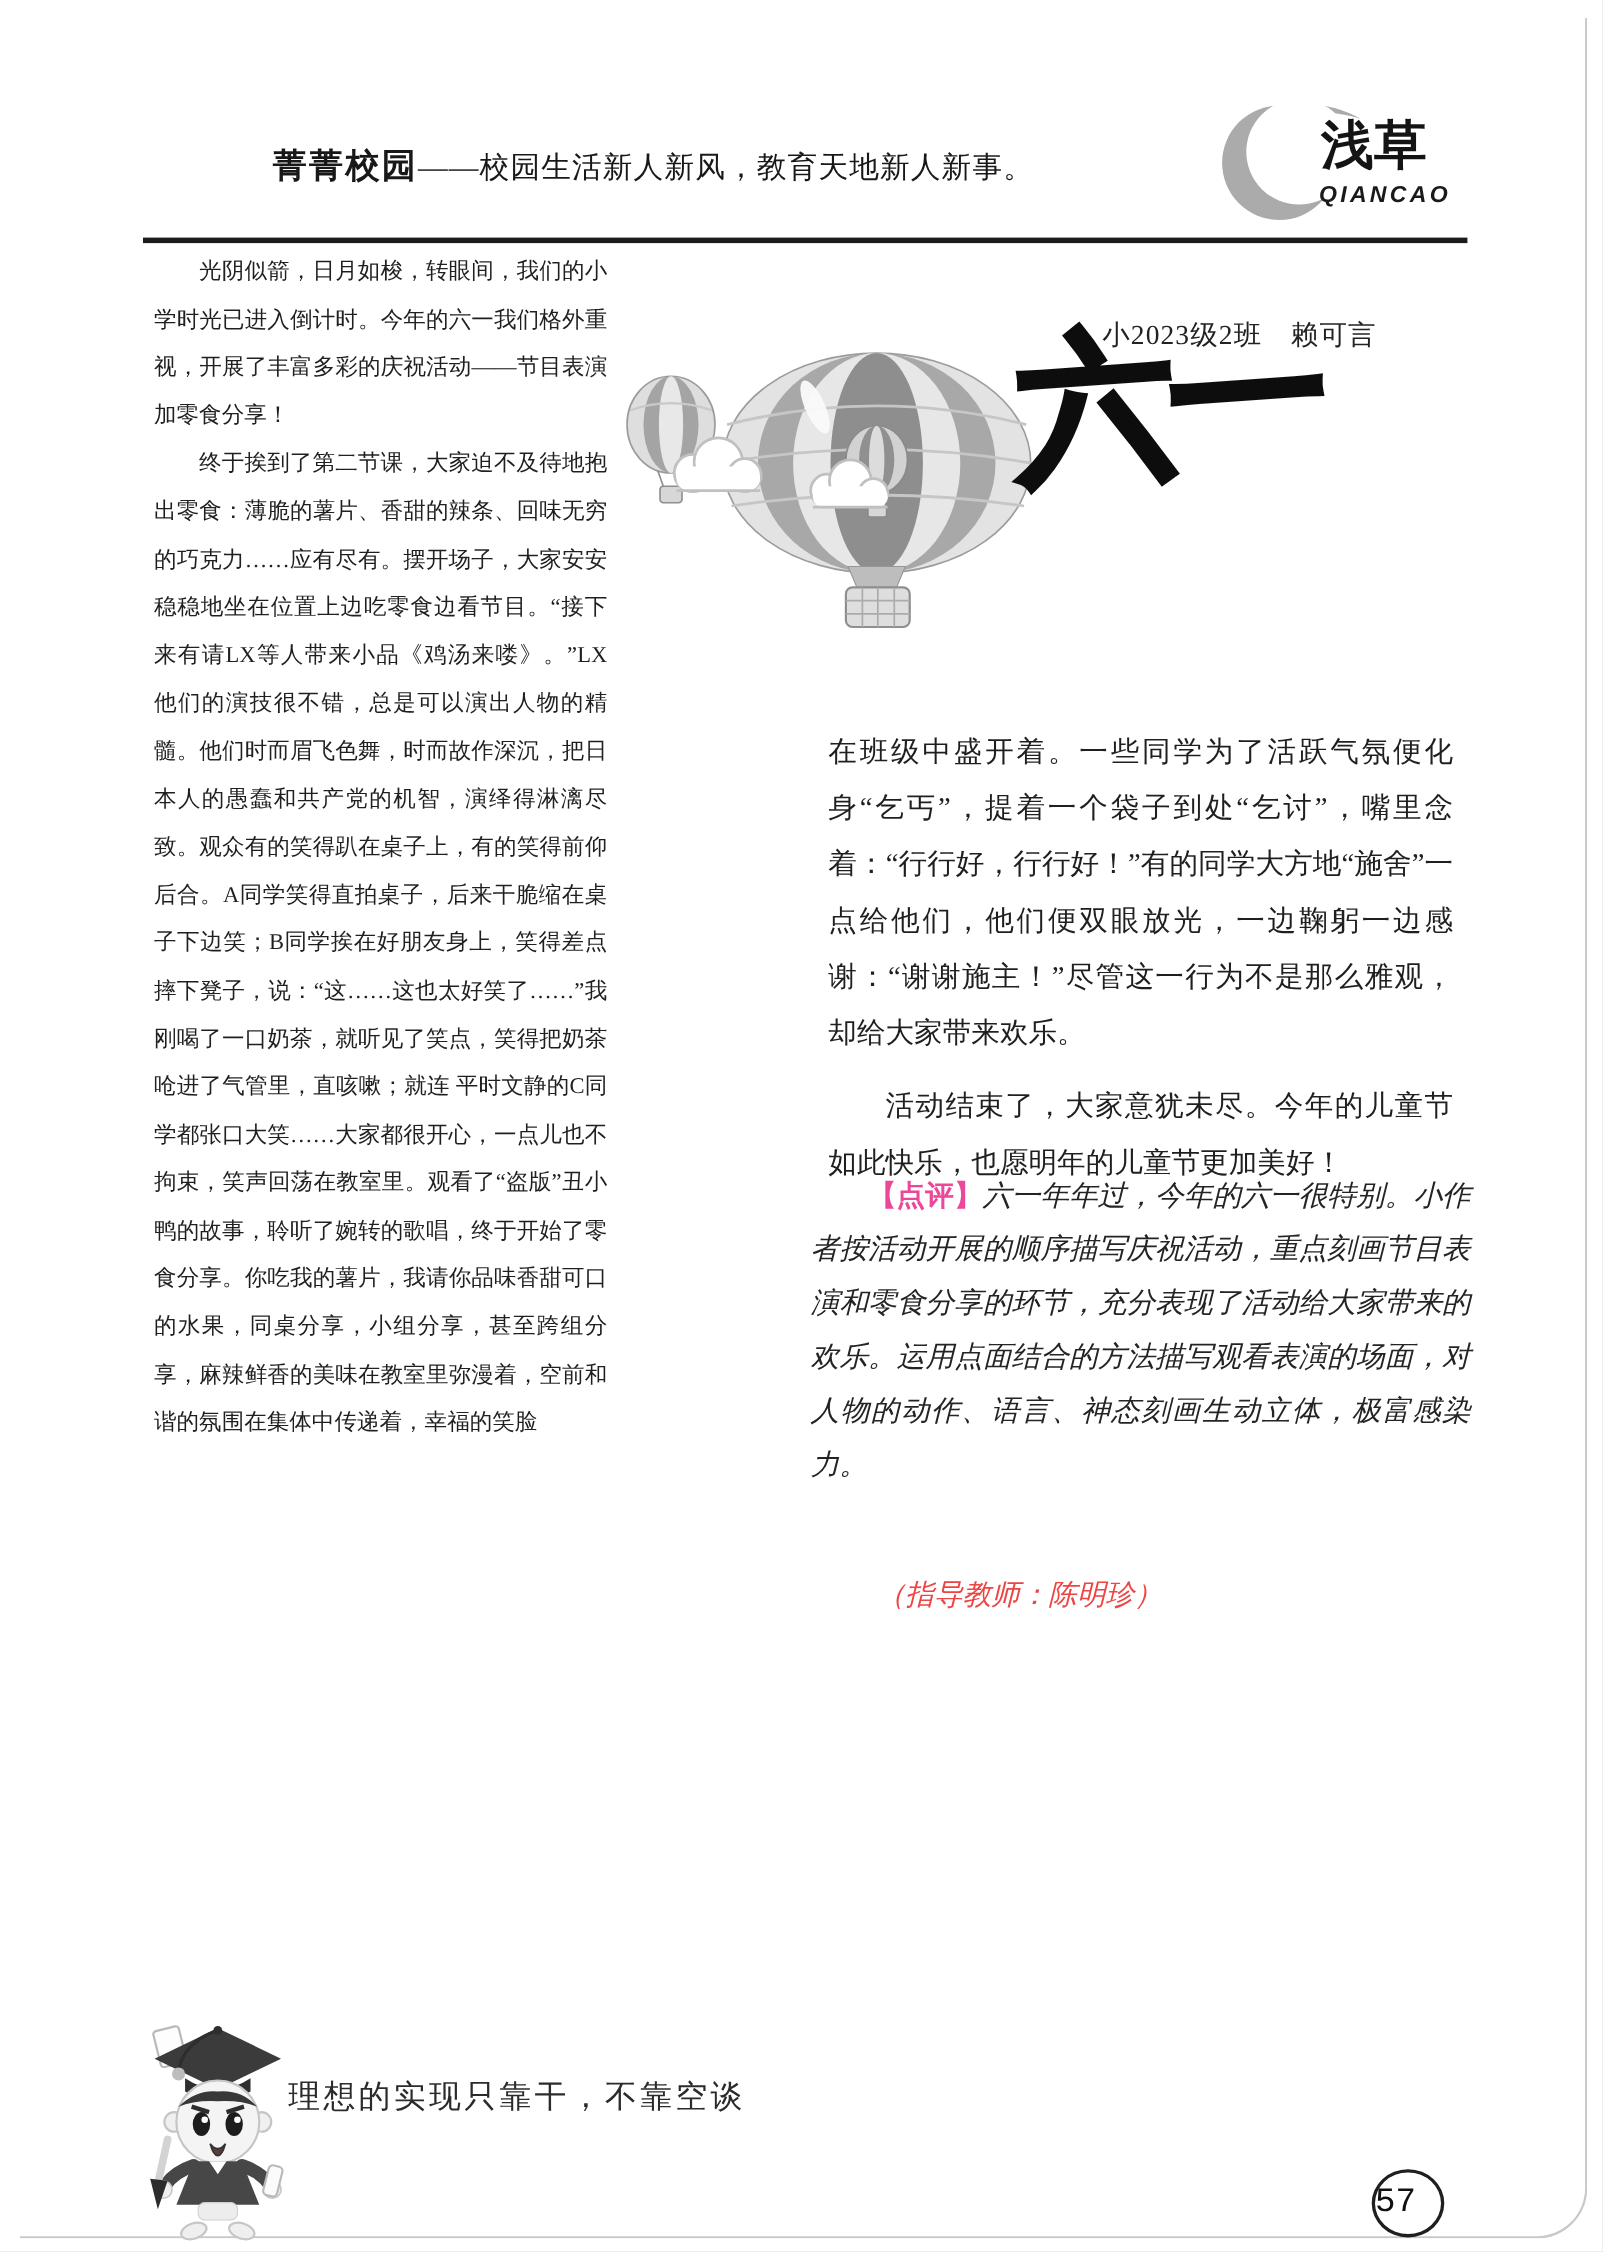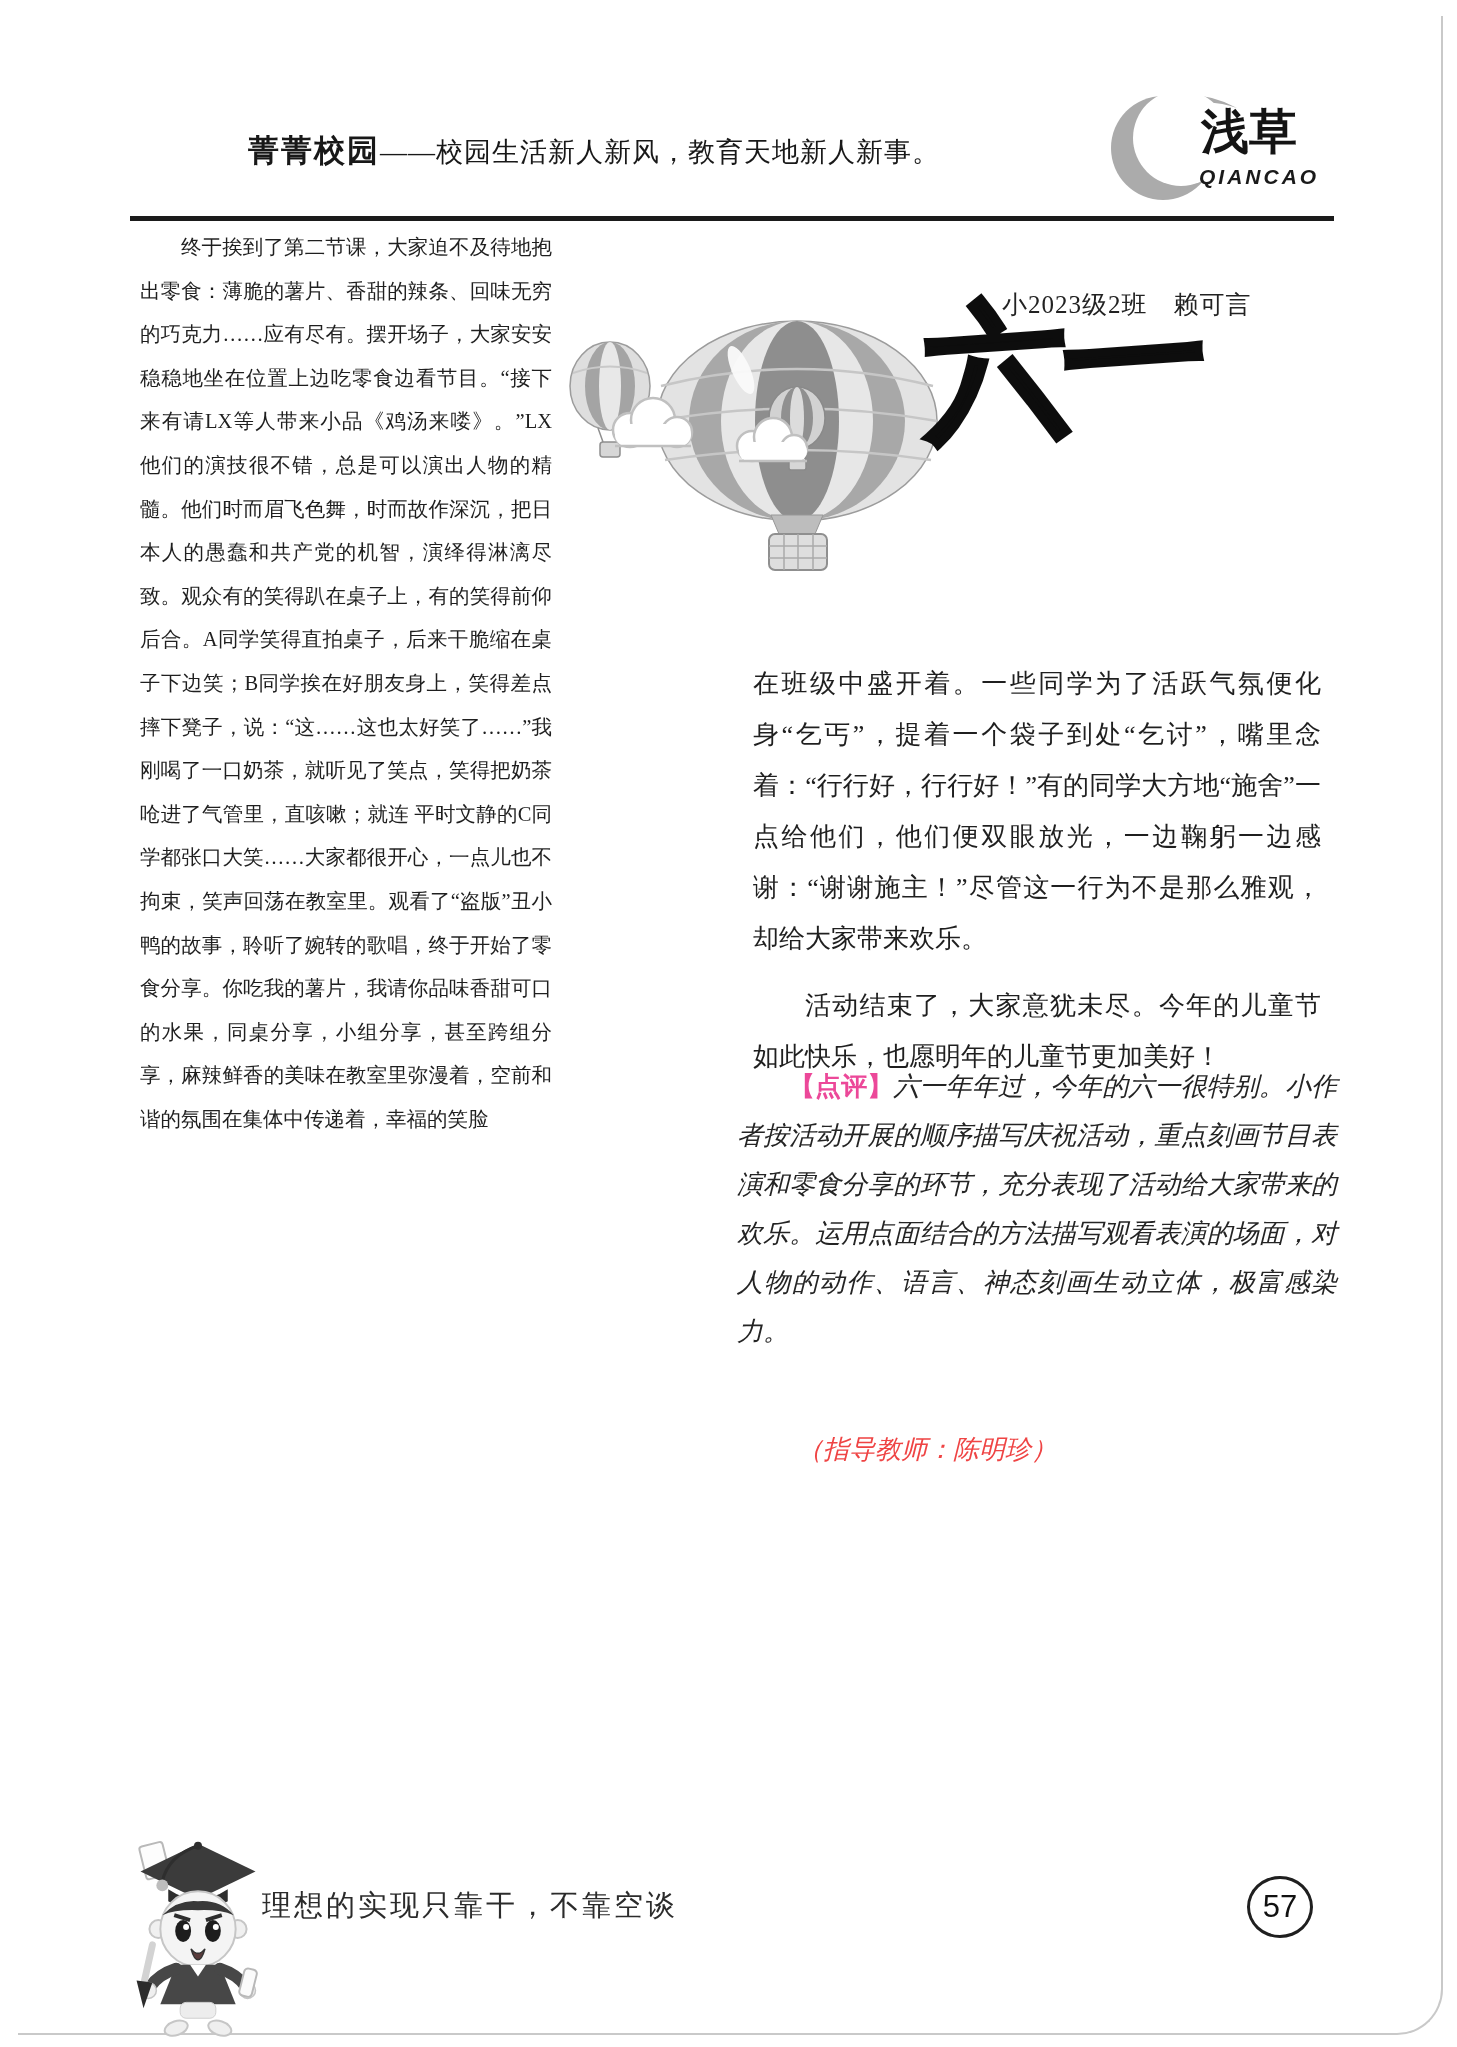--- a/index.html
+++ b/index.html
@@ -64,24 +64,24 @@
     text-indent:60px; font-size:26px; font-style:italic; color:#ef4444;
   }
   
   .mascot { position:absolute; left:128px; top:1818px; width:140px; height:228px; }
   .motto {
     position:absolute; left:262px; top:1886px; white-space:nowrap;
     font-family:"Liberation Sans", sans-serif; font-size:29px; letter-spacing:3px;
     color:#2b2b2b;
   }
   .pagenum {
-    position:absolute; left:1247px; top:1876px; width:60px; height:56px;
+    position:absolute; left:1247px; top:1972px; width:60px; height:56px;
     border:3px solid #1f1f1f; border-radius:50%;
-    text-align:center; line-height:56px; font-size:31px;
-    font-family:Liberation Sans, sans-serif; color:#111;
+    line-height:56px; font-size:31px;
+    font-family:Liberation Mono, monospace; color:#111;
   }
 </style>
 </head>
 <body>
 
 <div class="page-frame"></div>
 
 <div class="header-text">
   <span class="sec-title">菁菁校园</span><span>——校园生活新人新风，教育天地新人新事。</span>
 </div>
@@ -89,20 +89,21 @@
 
 <svg class="logo" viewBox="0 0 250 122">
   <circle cx="78" cy="64" r="52" fill="#ababab"></circle>
   <path d="M56,20 Q110,0 152,24 Q118,12 80,28 Z" fill="#ababab"></path>
   <circle cx="96" cy="54" r="48" fill="#ffffff"></circle>
   <text x="116" y="64" font-size="48" font-weight="bold" font-family="serif" fill="#141414">浅草</text>
   <text x="114" y="100" font-size="21" font-style="italic" font-weight="bold" letter-spacing="3" font-family="sans-serif" fill="#1a1a1a">QIANCAO</text>
 </svg>
 
 <div class="col-left">
+  <p>光阴似箭，日月如梭，转眼间，我们的小学时光已进入倒计时。今年的六一我们格外重视，开展了丰富多彩的庆祝活动——节目表演加零食分享！</p>
   <p>终于挨到了第二节课，大家迫不及待地抱出零食：薄脆的薯片、香甜的辣条、回味无穷的巧克力……应有尽有。摆开场子，大家安安稳稳地坐在位置上边吃零食边看节目。“接下来有请LX等人带来小品《鸡汤来喽》。”LX他们的演技很不错，总是可以演出人物的精髓。他们时而眉飞色舞，时而故作深沉，把日本人的愚蠢和共产党的机智，演绎得淋漓尽致。观众有的笑得趴在桌子上，有的笑得前仰后合。A同学笑得直拍桌子，后来干脆缩在桌子下边笑；B同学挨在好朋友身上，笑得差点摔下凳子，说：“这……这也太好笑了……”我刚喝了一口奶茶，就听见了笑点，笑得把奶茶呛进了气管里，直咳嗽；就连 平时文静的C同学都张口大笑……大家都很开心，一点儿也不拘束，笑声回荡在教室里。观看了“盗版”丑小鸭的故事，聆听了婉转的歌唱，终于开始了零食分享。你吃我的薯片，我请你品味香甜可口的水果，同桌分享，小组分享，甚至跨组分享，麻辣鲜香的美味在教室里弥漫着，空前和谐的氛围在集体中传递着，幸福的笑脸</p>
 </div>
 
 <svg class="balloons" viewBox="0 0 400 262">
 
   <g>
     <ellipse cx="45" cy="68" rx="40" ry="44" fill="#dedede" stroke="#9c9c9c" stroke-width="1.5"></ellipse>
     <ellipse cx="45" cy="68" rx="25" ry="44" fill="#a4a4a4"></ellipse>
     <ellipse cx="45" cy="68" rx="11" ry="44" fill="#e8e8e8"></ellipse>
     <path d="M8,55 Q45,42 82,55" stroke="#c9c9c9" fill="none" stroke-width="2"></path>

